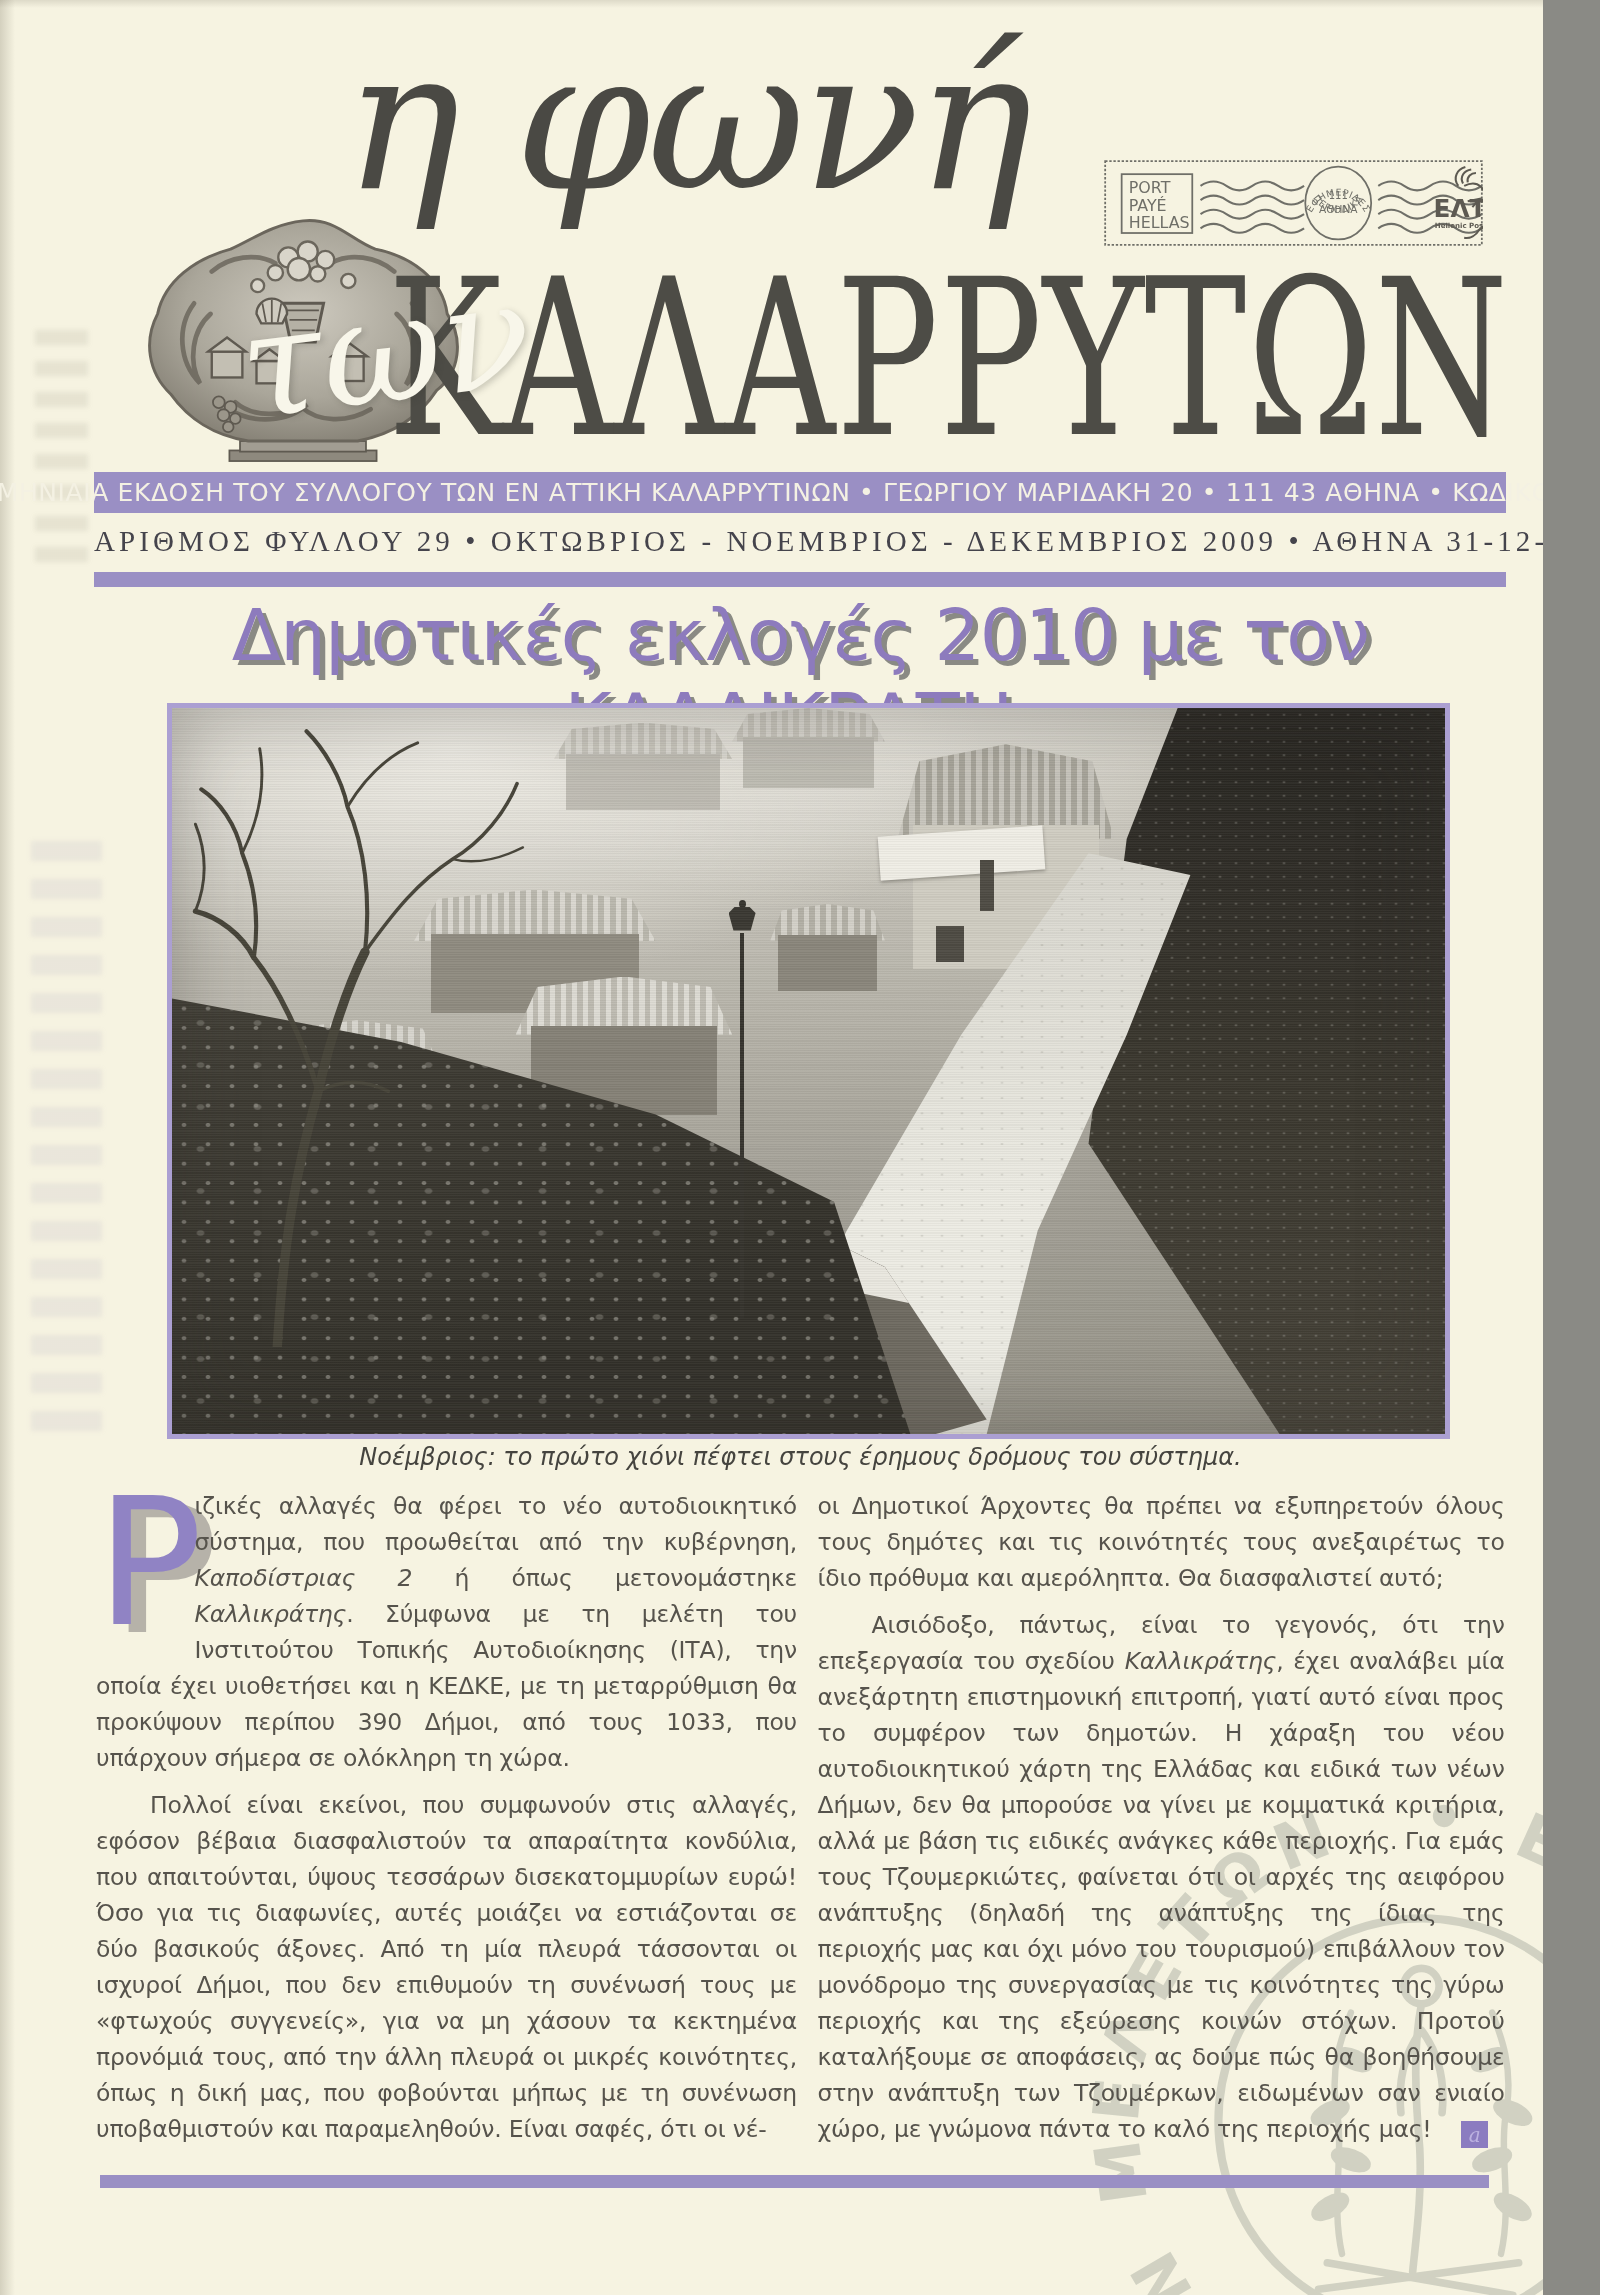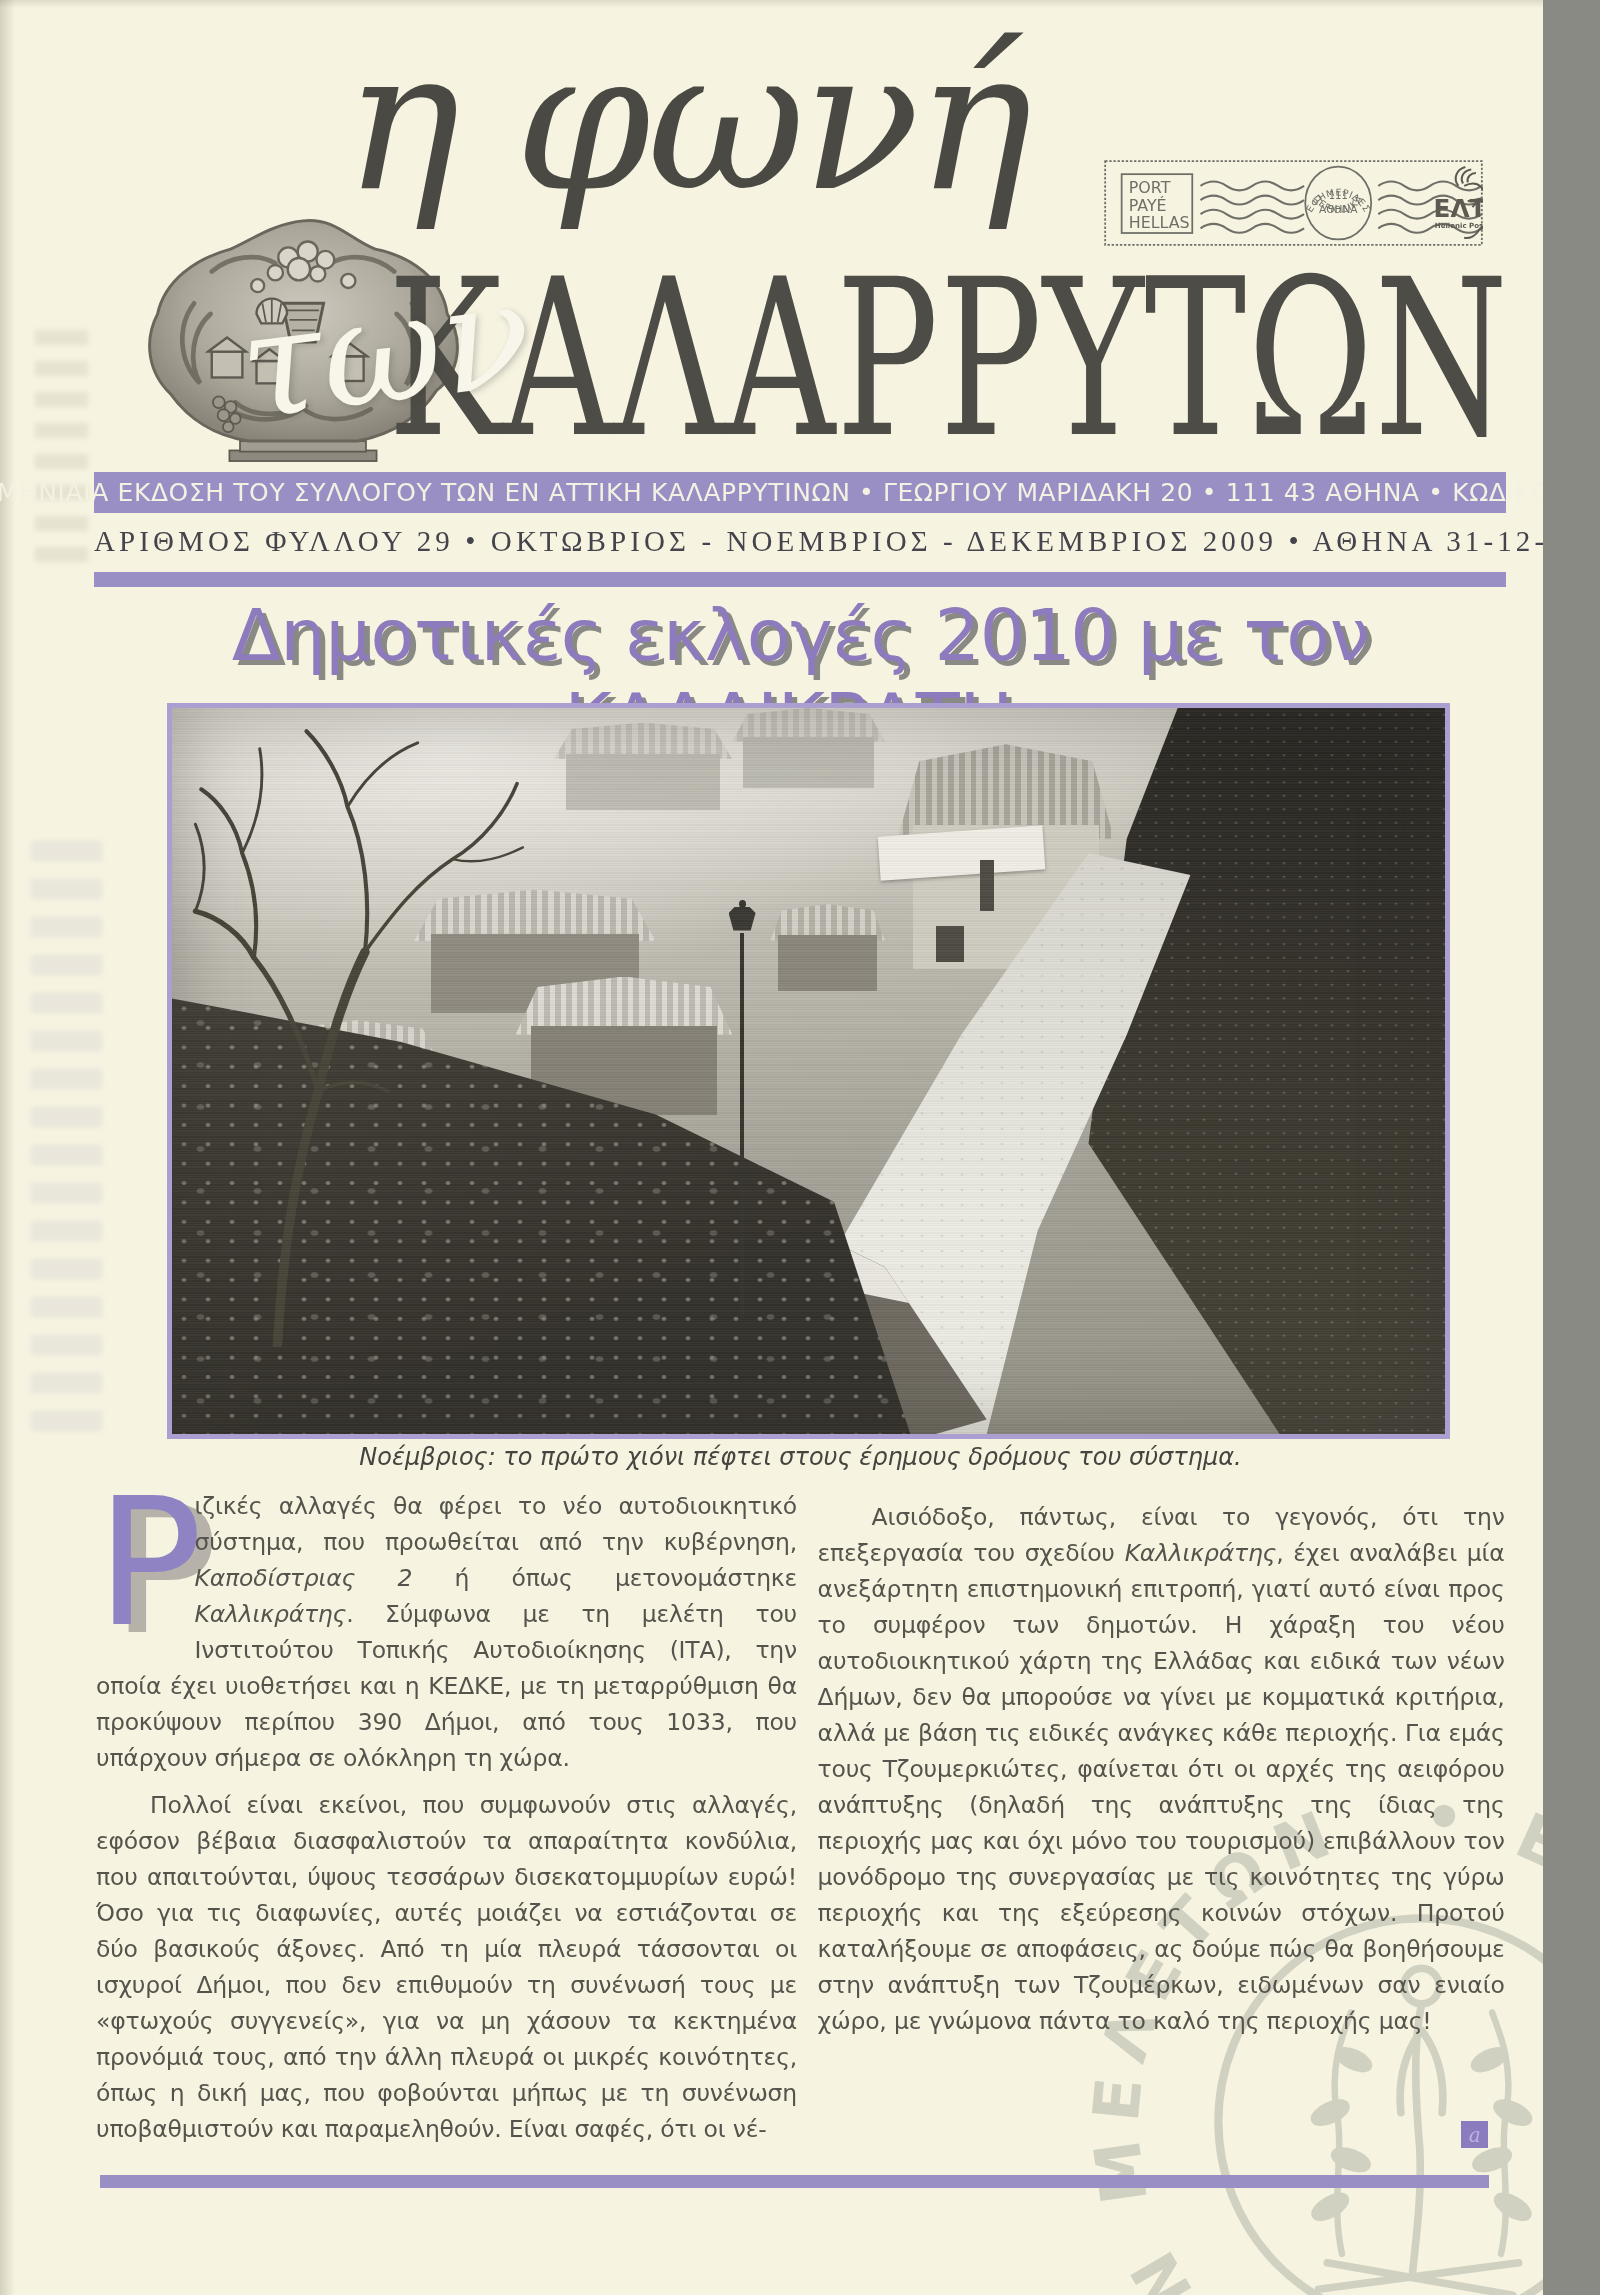--- a/index.html
+++ b/index.html
@@ -366,20 +366,21 @@
   </div>
 
   <div class="article">
     <div class="col">
       <p>
         <span class="dropcap">Ρ</span><span>ιζικές αλλαγές θα φέρει το νέο αυτοδιοικητικό σύστημα, που προωθείται από την κυβέρνηση, </span><span class="it">Καποδίστριας 2</span><span> ή όπως μετονομάστηκε </span><span class="it">Καλλικράτης</span><span>. Σύμφωνα με τη μελέτη του Ινστιτούτου Τοπικής Αυτοδιοίκησης (ΙΤΑ), την οποία έχει υιοθετήσει και η ΚΕΔΚΕ, με τη μεταρρύθμιση θα προκύψουν περίπου 390 Δήμοι, από τους 1033, που υπάρχουν σήμερα σε ολόκληρη τη χώρα.</span>
       </p>
       <p class="indent">Πολλοί είναι εκείνοι, που συμφωνούν στις αλλαγές, εφόσον βέβαια διασφαλιστούν τα απαραίτητα κονδύλια, που απαιτούνται, ύψους τεσσάρων δισεκατομμυρίων ευρώ! Όσο για τις διαφωνίες, αυτές μοιάζει να εστιάζονται σε δύο βασικούς άξονες. Από τη μία πλευρά τάσσονται οι ισχυροί Δήμοι, που δεν επιθυμούν τη συνένωσή τους με «φτωχούς συγγενείς», για να μη χάσουν τα κεκτημένα προνόμιά τους, από την άλλη πλευρά οι μικρές κοινότητες, όπως η δική μας, που φοβούνται μήπως με τη συνένωση υποβαθμιστούν και παραμεληθούν. Είναι σαφές, ότι οι νέ-</p>
     </div>
     <div class="col">
+      <p>οι Δημοτικοί Άρχοντες θα πρέπει να εξυπηρετούν όλους τους δημότες και τις κοινότητές τους ανεξαιρέτως το ίδιο πρόθυμα και αμερόληπτα. Θα διασφαλιστεί αυτό;</p>
       <p class="indent">
         <span>Αισιόδοξο, πάντως, είναι το γεγονός, ότι την επεξεργασία του σχεδίου </span><span class="it">Καλλικράτης</span><span>, έχει αναλάβει μία ανεξάρτητη επιστημονική επιτροπή, γιατί αυτό είναι προς το συμφέρον των δημοτών. Η χάραξη του νέου αυτοδιοικητικού χάρτη της Ελλάδας και ειδικά των νέων Δήμων, δεν θα μπορούσε να γίνει με κομματικά κριτήρια, αλλά με βάση τις ειδικές ανάγκες κάθε περιοχής. Για εμάς τους Τζουμερκιώτες, φαίνεται ότι οι αρχές της αειφόρου ανάπτυξης (δηλαδή της ανάπτυξης της ίδιας της περιοχής μας και όχι μόνο του τουρισμού) επιβάλλουν τον μονόδρομο της συνεργασίας με τις κοινότητες της γύρω περιοχής και της εξεύρεσης κοινών στόχων. Προτού καταλήξουμε σε αποφάσεις, ας δούμε πώς θα βοηθήσουμε στην ανάπτυξη των Τζουμέρκων, ειδωμένων σαν ενιαίο χώρο, με γνώμονα πάντα το καλό της περιοχής μας!</span>
       </p>
     </div>
     <div class="endmark">
       <span>a</span>
     </div>
   </div>
 
   <div class="bottom-rule"></div>

